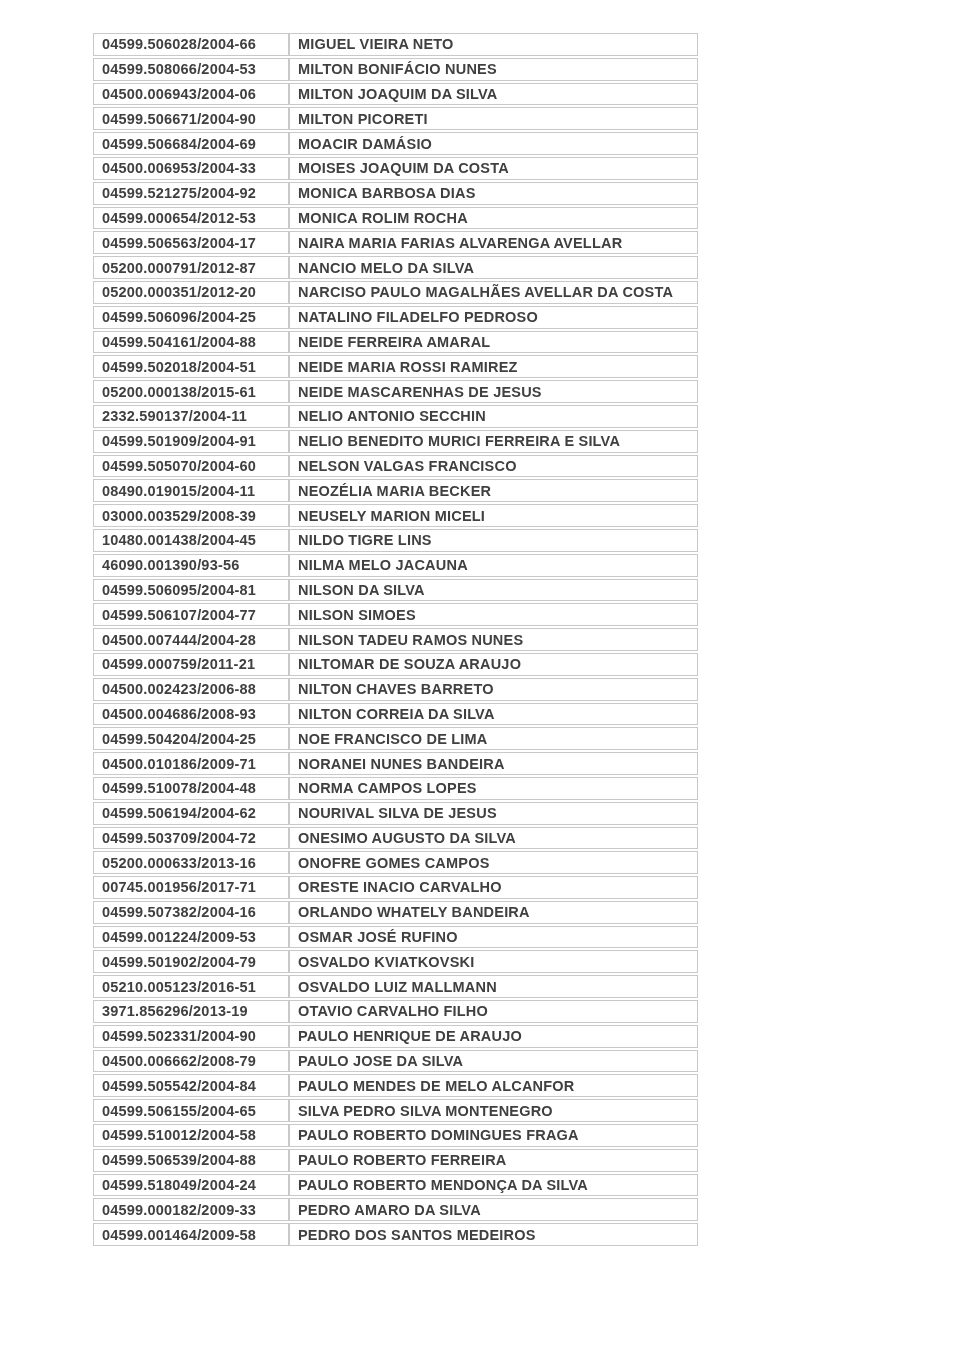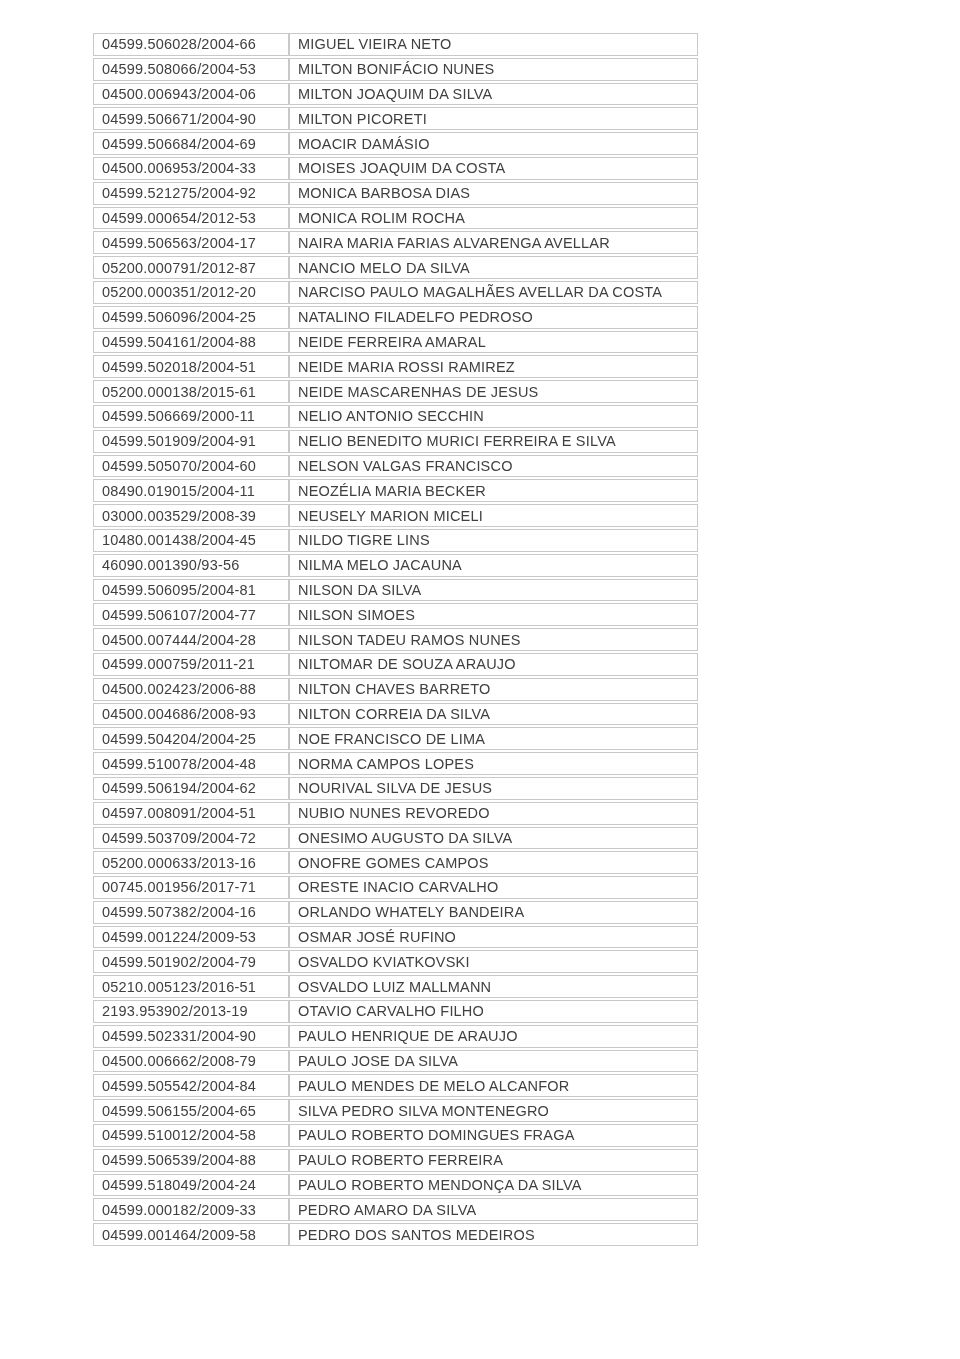--- a/index.html
+++ b/index.html
@@ -22,20 +22,21 @@
   }
   .table-wrap {
     position: absolute;
     left: 93px;
     top: 31px;
   }
   table.process-table {
     border-collapse: separate;
     border-spacing: 0 2px;
     table-layout: fixed;
+    font-weight: bold;
   }
   table.process-table td {
     border: 1px solid var(--border);
     height: 20.8px;
     font-size: 14.5px;
     letter-spacing: 0.2px;
     color: var(--text);
     vertical-align: middle;
     padding: 0 0 0 8px;
     white-space: nowrap;
@@ -112,21 +113,21 @@
   </tr>
           <tr>
     <td class="process">04599.502018/2004-51</td>
     <td class="name">NEIDE MARIA ROSSI RAMIREZ</td>
   </tr>
           <tr>
     <td class="process">05200.000138/2015-61</td>
     <td class="name">NEIDE MASCARENHAS DE JESUS</td>
   </tr>
           <tr>
-    <td class="process">04599.506669/2000-11</td>
+    <td class="process">2332.590137/2004-11</td>
     <td class="name">NELIO ANTONIO SECCHIN</td>
   </tr>
           <tr>
     <td class="process">04599.501909/2004-91</td>
     <td class="name">NELIO BENEDITO MURICI FERREIRA E SILVA</td>
   </tr>
           <tr>
     <td class="process">04599.505070/2004-60</td>
     <td class="name">NELSON VALGAS FRANCISCO</td>
   </tr>
@@ -168,32 +169,32 @@
   </tr>
           <tr>
     <td class="process">04500.004686/2008-93</td>
     <td class="name">NILTON CORREIA DA SILVA</td>
   </tr>
           <tr>
     <td class="process">04599.504204/2004-25</td>
     <td class="name">NOE FRANCISCO DE LIMA</td>
   </tr>
           <tr>
+    <td class="process">04500.010186/2009-71</td>
+    <td class="name">NORANEI NUNES BANDEIRA</td>
+  </tr>
+          <tr>
     <td class="process">04599.510078/2004-48</td>
     <td class="name">NORMA CAMPOS LOPES</td>
   </tr>
           <tr>
     <td class="process">04599.506194/2004-62</td>
     <td class="name">NOURIVAL SILVA DE JESUS</td>
   </tr>
           <tr>
-    <td class="process">04597.008091/2004-51</td>
-    <td class="name">NUBIO NUNES REVOREDO</td>
-  </tr>
-          <tr>
     <td class="process">04599.503709/2004-72</td>
     <td class="name">ONESIMO AUGUSTO DA SILVA</td>
   </tr>
           <tr>
     <td class="process">05200.000633/2013-16</td>
     <td class="name">ONOFRE GOMES CAMPOS</td>
   </tr>
           <tr>
     <td class="process">00745.001956/2017-71</td>
     <td class="name">ORESTE INACIO CARVALHO</td>
@@ -208,21 +209,21 @@
   </tr>
           <tr>
     <td class="process">04599.501902/2004-79</td>
     <td class="name">OSVALDO KVIATKOVSKI</td>
   </tr>
           <tr>
     <td class="process">05210.005123/2016-51</td>
     <td class="name">OSVALDO LUIZ MALLMANN</td>
   </tr>
           <tr>
-    <td class="process">2193.953902/2013-19</td>
+    <td class="process">3971.856296/2013-19</td>
     <td class="name">OTAVIO CARVALHO FILHO</td>
   </tr>
           <tr>
     <td class="process">04599.502331/2004-90</td>
     <td class="name">PAULO HENRIQUE DE ARAUJO</td>
   </tr>
           <tr>
     <td class="process">04500.006662/2008-79</td>
     <td class="name">PAULO JOSE DA SILVA</td>
   </tr>

